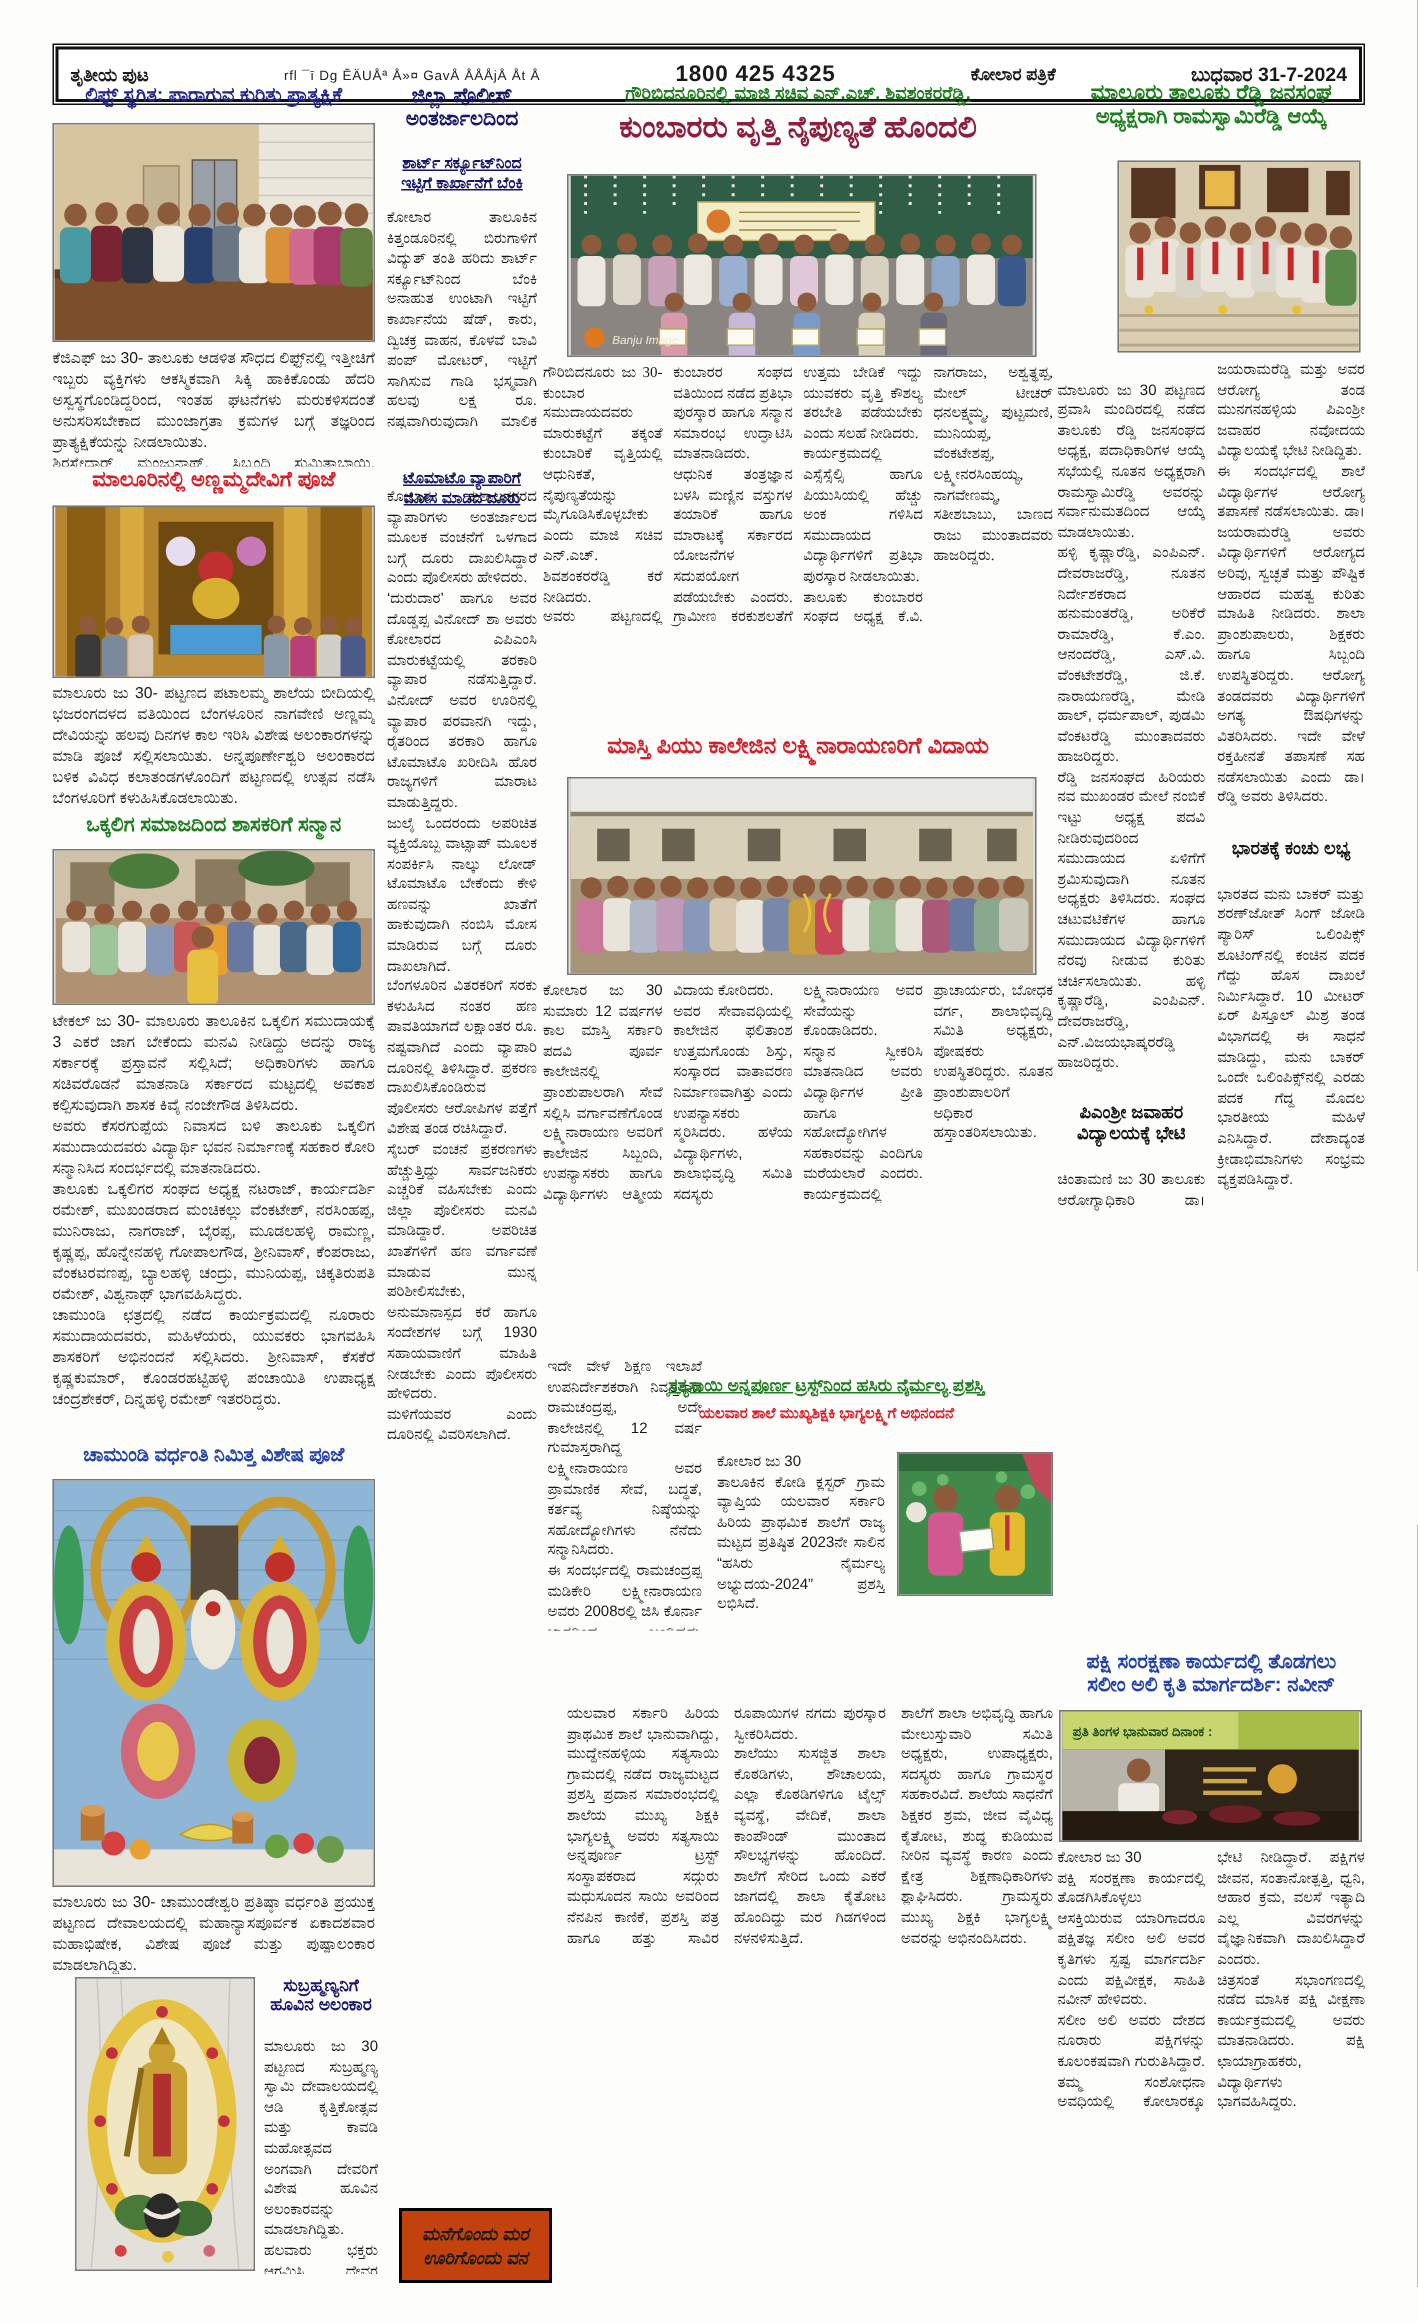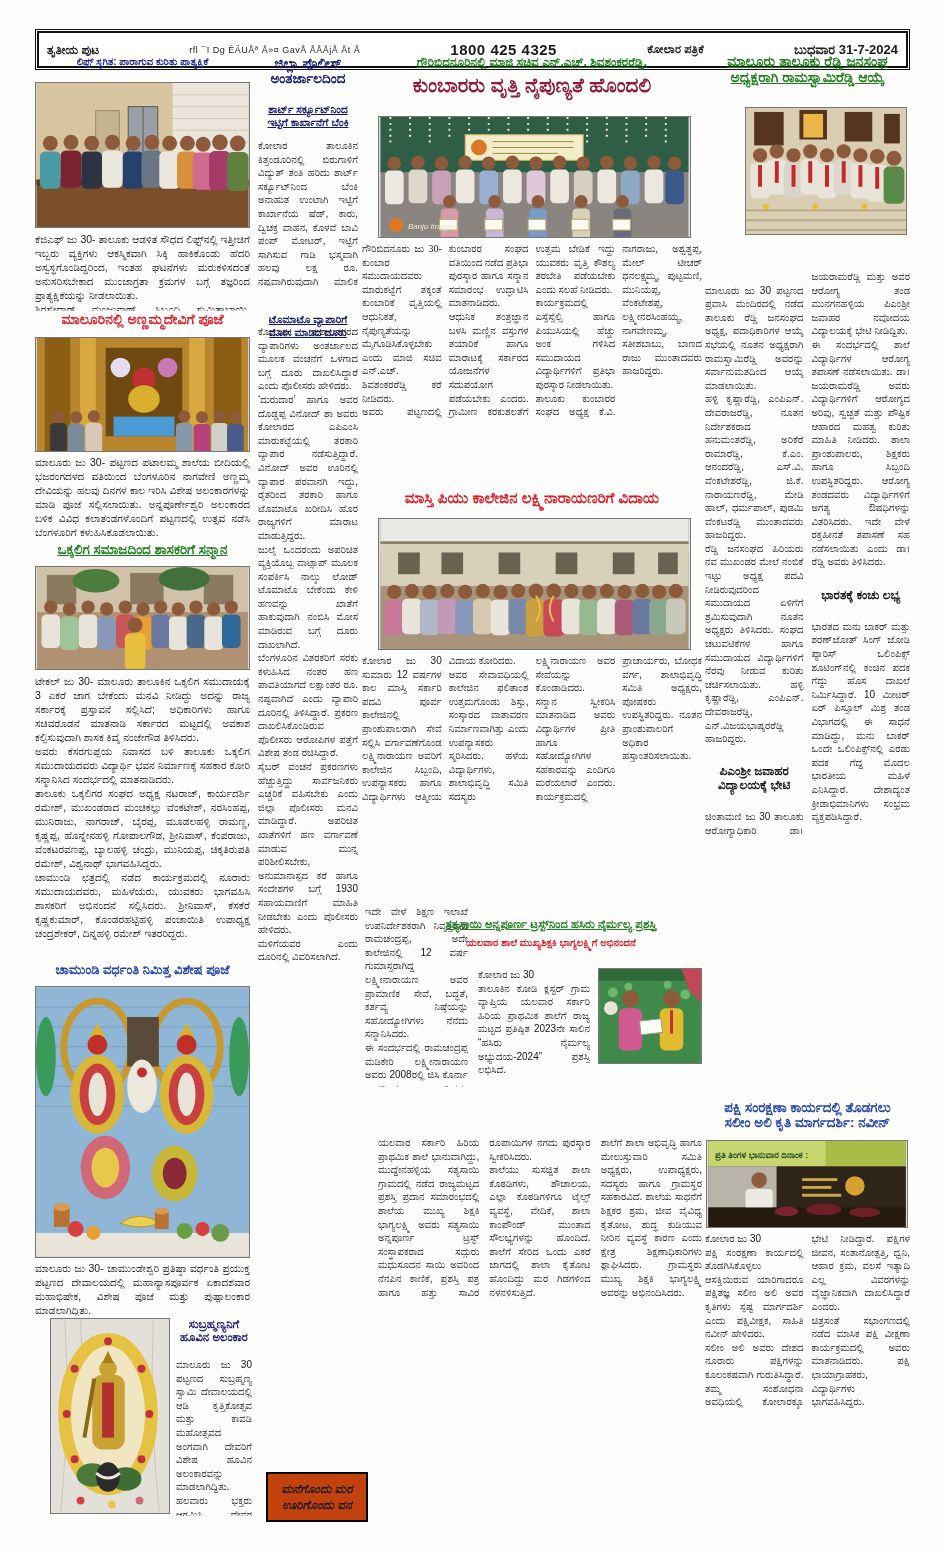--- a/index.html
+++ b/index.html
@@ -12,21 +12,21 @@
               justify-content:space-between;padding:0 8px;background:#fff;}
   .m-label{font-weight:bold;font-size:12px;}
   .m-strip{font-size:9px;color:#222;letter-spacing:.5px;}
   .m-phone{font-weight:bold;font-size:15px;letter-spacing:.5px;}
   .m-paper{font-weight:bold;font-size:11.5px;}
   .m-date{font-weight:bold;font-size:13px;}
   
   .hl{font-weight:bold;text-align:center;line-height:1.12;}
   .navy{color:var(--headline-navy);}
   .red{color:var(--headline-red);}
-  .green{color:var(--headline-green);text-decoration:underline;}
+  .green{color:var(--headline-green);}
   .maroon{color:var(--headline-maroon);}
   .blue{color:var(--headline-blue);}
   .dark{color:var(--headline-dark);}
   .kick{font-weight:bold;text-align:center;text-decoration:underline;}
   .subu{font-weight:bold;text-align:center;text-decoration:underline;line-height:1.25;}
   
   .bd{font-size:10px;line-height:13.6px;text-align:justify;white-space:pre-line;color:#151515;}
   .bd1{font-size:10.5px;line-height:14px;text-align:justify;white-space:pre-line;color:#151515;}
   .cols4{column-count:4;column-gap:7px;}
   .cols3{column-count:3;column-gap:10px;}
@@ -53,21 +53,21 @@
   <div class="abs" id="mast-outer">
     <div id="mast-inner">
       <span class="m-label">ತೃತೀಯ ಪುಟ</span>
       <span class="m-strip">rfl ¯ī Dg ĒÄUÅª Å»¤ GavÅ ÅÅÅjÅ Åt Å</span>
       <span class="m-phone">1800 425 4325</span>
       <span class="m-paper">ಕೋಲಾರ ಪತ್ರಿಕೆ</span>
       <span class="m-date">ಬುಧವಾರ 31-7-2024</span>
     </div>
   </div>
 
-  <div class="abs hl navy" style="left:35px;top:56px;width:215px;height:23px;font-size:10px;white-space:nowrap;">ಲಿಫ್ಟ್ ಸ್ಥಗಿತ: ಪಾರಾಗುವ ಕುರಿತು ಪ್ರಾತ್ಯಕ್ಷಿಕೆ</div>
+  <div class="abs hl navy" style="left:35px;top:56px;width:215px;height:23px;font-size:13px;white-space:nowrap;">ಲಿಫ್ಟ್ ಸ್ಥಗಿತ: ಪಾರಾಗುವ ಕುರಿತು ಪ್ರಾತ್ಯಕ್ಷಿಕೆ</div>
 
   <svg class="abs photo" style="left:35px;top:82px;" width="215" height="146" viewBox="0 0 215 146">
     <rect width="215" height="146" fill="#d7c5a0"></rect>
     <rect x="138" width="77" height="100" fill="#eae6dc"></rect>
     <g stroke="#cfc9bc" stroke-width="1">
         <line x1="138" y1="12" x2="215" y2="12"></line>
         <line x1="138" y1="24" x2="215" y2="24"></line>
         <line x1="138" y1="36" x2="215" y2="36"></line>
         <line x1="138" y1="48" x2="215" y2="48"></line>
         <line x1="138" y1="60" x2="215" y2="60"></line>
@@ -402,21 +402,21 @@
         <rect x="80" y="58" width="4" height="22"></rect>
         <rect x="97" y="54" width="4" height="22"></rect>
         <rect x="114" y="58" width="4" height="22"></rect>
         <rect x="131" y="60" width="4" height="22"></rect>
       </g>
     <circle cx="20" cy="100" r="3" fill="#e8c030"></circle>
       <circle cx="70" cy="100" r="3" fill="#e8c030"></circle>
       <circle cx="120" cy="100" r="3" fill="#e8c030"></circle>
   </svg>
 
-  <div class="abs bd cols2" style="left:705px;top:240px;width:205px;height:858px;margin-top:30px;">
+  <div class="abs bd cols2" style="left:705px;top:240px;width:205px;height:858px;">
     <div style="white-space:pre-line;">ಮಾಲೂರು ಜು 30 ಪಟ್ಟಣದ ಪ್ರವಾಸಿ ಮಂದಿರದಲ್ಲಿ ನಡೆದ ತಾಲೂಕು ರೆಡ್ಡಿ ಜನಸಂಘದ ಅಧ್ಯಕ್ಷ, ಪದಾಧಿಕಾರಿಗಳ ಆಯ್ಕೆ ಸಭೆಯಲ್ಲಿ ನೂತನ ಅಧ್ಯಕ್ಷರಾಗಿ ರಾಮಸ್ವಾಮಿರೆಡ್ಡಿ ಅವರನ್ನು ಸರ್ವಾನುಮತದಿಂದ ಆಯ್ಕೆ ಮಾಡಲಾಯಿತು.
 ಹಳ್ಳಿ ಕೃಷ್ಣಾರೆಡ್ಡಿ, ಎಂಪಿಎನ್. ದೇವರಾಜರೆಡ್ಡಿ, ನೂತನ ನಿರ್ದೇಶಕರಾದ ಹನುಮಂತರೆಡ್ಡಿ, ಅರಿಕೆರೆ ರಾಮಾರೆಡ್ಡಿ, ಕೆ.ಎಂ. ಆನಂದರೆಡ್ಡಿ, ಎಸ್.ವಿ. ವೆಂಕಟೇಶರೆಡ್ಡಿ, ಜಿ.ಕೆ. ನಾರಾಯಣರೆಡ್ಡಿ, ಮೇಡಿ ಹಾಲ್, ಧರ್ಮಪಾಲ್, ಪುಡಮಿ ವೆಂಕಟರೆಡ್ಡಿ ಮುಂತಾದವರು ಹಾಜರಿದ್ದರು.
 ರೆಡ್ಡಿ ಜನಸಂಘದ ಹಿರಿಯರು ನವ ಮುಖಂಡರ ಮೇಲೆ ನಂಬಿಕೆ ಇಟ್ಟು ಅಧ್ಯಕ್ಷ ಪದವಿ ನೀಡಿರುವುದರಿಂದ ಸಮುದಾಯದ ಏಳಿಗೆಗೆ ಶ್ರಮಿಸುವುದಾಗಿ ನೂತನ ಅಧ್ಯಕ್ಷರು ತಿಳಿಸಿದರು. ಸಂಘದ ಚಟುವಟಿಕೆಗಳ ಹಾಗೂ ಸಮುದಾಯದ ವಿದ್ಯಾರ್ಥಿಗಳಿಗೆ ನೆರವು ನೀಡುವ ಕುರಿತು ಚರ್ಚಿಸಲಾಯಿತು. ಹಳ್ಳಿ ಕೃಷ್ಣಾರೆಡ್ಡಿ, ಎಂಪಿಎನ್. ದೇವರಾಜರೆಡ್ಡಿ, ಎನ್.ವಿಜಯಭಾಷ್ಕರರೆಡ್ಡಿ ಹಾಜರಿದ್ದರು.</div>
     <div class="insub">ಪಿಎಂಶ್ರೀ ಜವಾಹರ ವಿದ್ಯಾಲಯಕ್ಕೆ ಭೇಟಿ</div>
     <div style="white-space:pre-line;">ಚಿಂತಾಮಣಿ ಜು 30 ತಾಲೂಕು ಆರೋಗ್ಯಾಧಿಕಾರಿ ಡಾ। ಜಯರಾಮರೆಡ್ಡಿ ಮತ್ತು ಅವರ ಆರೋಗ್ಯ ತಂಡ ಮುನಗನಹಳ್ಳಿಯ ಪಿಎಂಶ್ರೀ ಜವಾಹರ ನವೋದಯ ವಿದ್ಯಾಲಯಕ್ಕೆ ಭೇಟಿ ನೀಡಿದ್ದಿತು.
 ಈ ಸಂದರ್ಭದಲ್ಲಿ ಶಾಲೆ ವಿದ್ಯಾರ್ಥಿಗಳ ಆರೋಗ್ಯ ತಪಾಸಣೆ ನಡೆಸಲಾಯಿತು. ಡಾ। ಜಯರಾಮರೆಡ್ಡಿ ಅವರು ವಿದ್ಯಾರ್ಥಿಗಳಿಗೆ ಆರೋಗ್ಯದ ಅರಿವು, ಸ್ವಚ್ಛತೆ ಮತ್ತು ಪೌಷ್ಟಿಕ ಆಹಾರದ ಮಹತ್ವ ಕುರಿತು ಮಾಹಿತಿ ನೀಡಿದರು. ಶಾಲಾ ಪ್ರಾಂಶುಪಾಲರು, ಶಿಕ್ಷಕರು ಹಾಗೂ ಸಿಬ್ಬಂದಿ ಉಪಸ್ಥಿತರಿದ್ದರು. ಆರೋಗ್ಯ ತಂಡದವರು ವಿದ್ಯಾರ್ಥಿಗಳಿಗೆ ಅಗತ್ಯ ಔಷಧಿಗಳನ್ನು ವಿತರಿಸಿದರು. ಇದೇ ವೇಳೆ ರಕ್ತಹೀನತೆ ತಪಾಸಣೆ ಸಹ ನಡೆಸಲಾಯಿತು ಎಂದು ಡಾ। ರೆಡ್ಡಿ ಅವರು ತಿಳಿಸಿದರು.</div>
     <div class="insub">ಭಾರತಕ್ಕೆ ಕಂಚು ಲಭ್ಯ</div>
     <div style="white-space:pre-line;">ಭಾರತದ ಮನು ಬಾಕರ್ ಮತ್ತು ಶರಣ್‌ಜೋತ್ ಸಿಂಗ್ ಜೋಡಿ ಪ್ಯಾರಿಸ್ ಒಲಿಂಪಿಕ್ಸ್ ಶೂಟಿಂಗ್‌ನಲ್ಲಿ ಕಂಚಿನ ಪದಕ ಗೆದ್ದು ಹೊಸ ದಾಖಲೆ ನಿರ್ಮಿಸಿದ್ದಾರೆ. 10 ಮೀಟರ್ ಏರ್ ಪಿಸ್ತೂಲ್ ಮಿಶ್ರ ತಂಡ ವಿಭಾಗದಲ್ಲಿ ಈ ಸಾಧನೆ ಮಾಡಿದ್ದು, ಮನು ಬಾಕರ್ ಒಂದೇ ಒಲಿಂಪಿಕ್ಸ್‌ನಲ್ಲಿ ಎರಡು ಪದಕ ಗೆದ್ದ ಮೊದಲ ಭಾರತೀಯ ಮಹಿಳೆ ಎನಿಸಿದ್ದಾರೆ. ದೇಶಾದ್ಯಂತ ಕ್ರೀಡಾಭಿಮಾನಿಗಳು ಸಂಭ್ರಮ ವ್ಯಕ್ತಪಡಿಸಿದ್ದಾರೆ.</div>
   </div>
 

